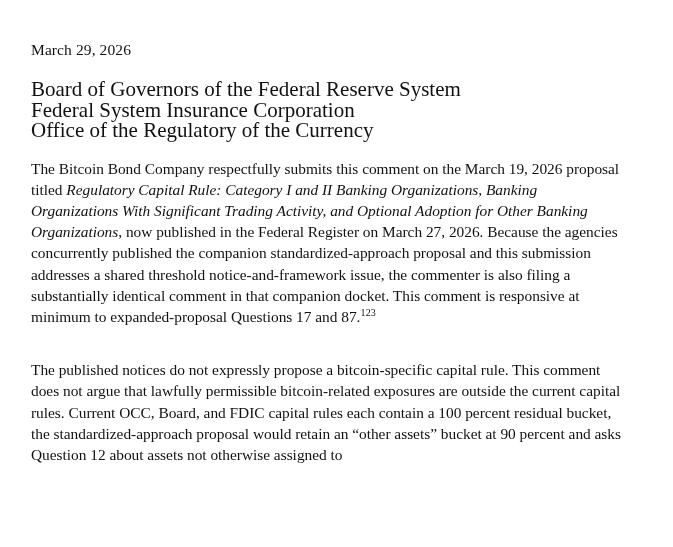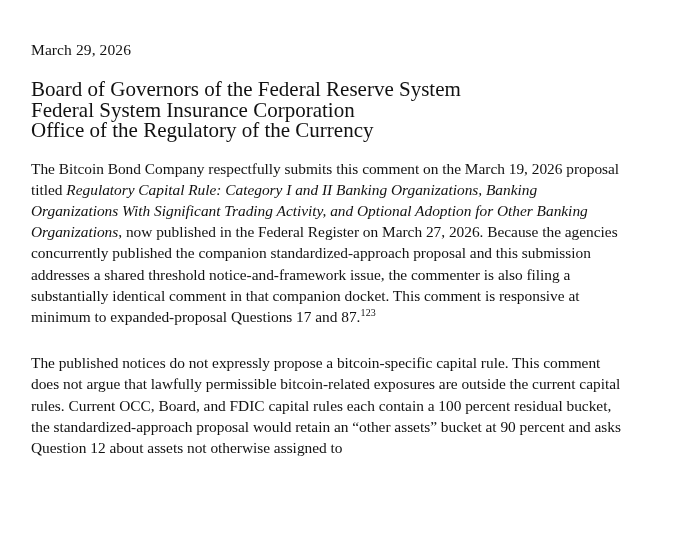--- a/index.html
+++ b/index.html
@@ -45,21 +45,21 @@
     letter-spacing: -0.05px;
   }
   .body-par {
     margin-top: 17px;
     font-size: 15.4px;
     line-height: 21.2px;
     text-align: left;
     letter-spacing: -0.02px;
   }
   .body-par.second {
-    margin-top: 25px;
+    margin-top: 32px;
   }
   em, .ital {
     font-style: italic;
   }
   sup.fn {
     font-size: 10px;
     vertical-align: super;
     line-height: 0;
     letter-spacing: 0.2px;
   }

